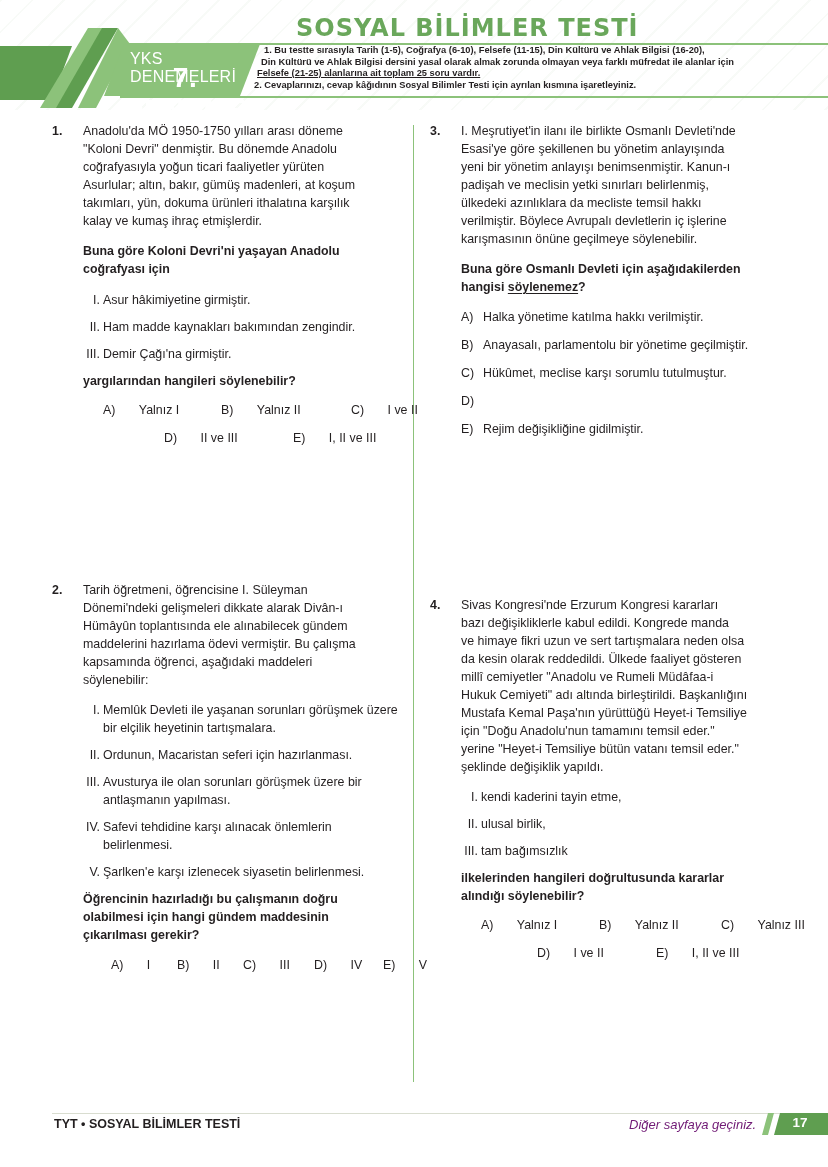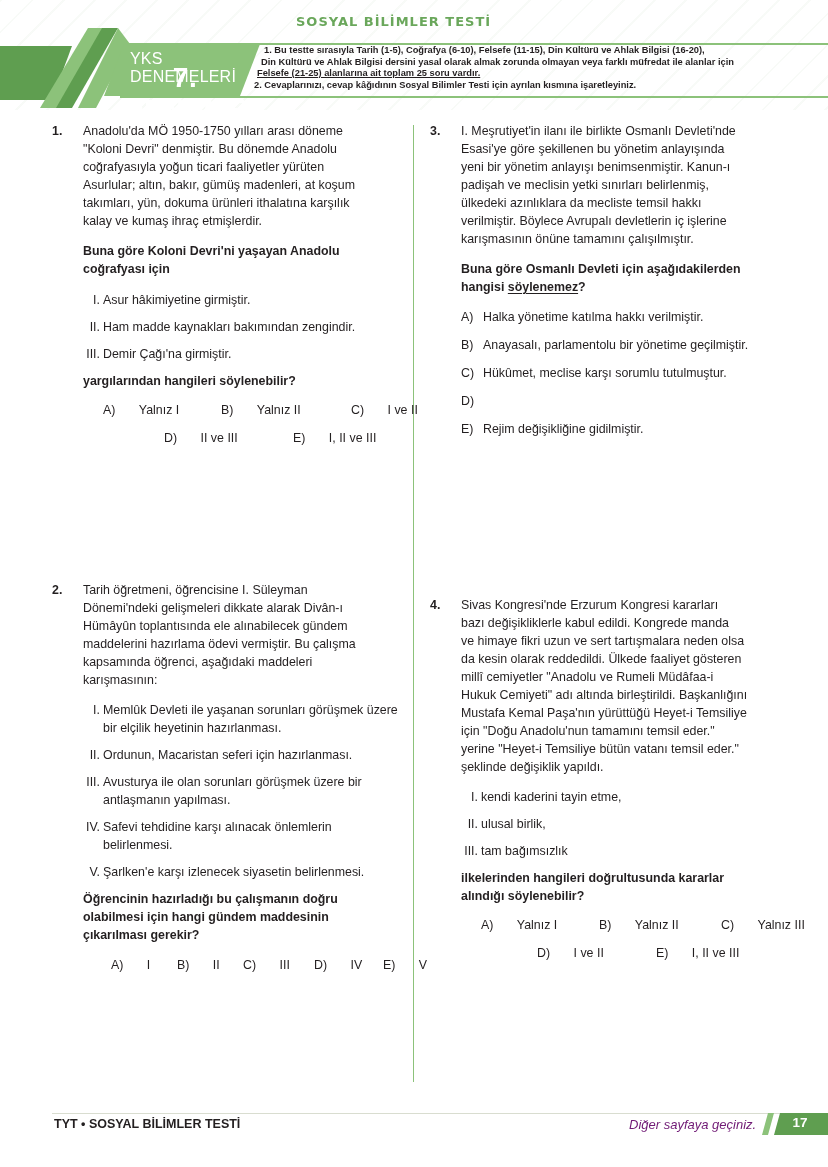--- a/index.html
+++ b/index.html
@@ -5,21 +5,21 @@
   * { box-sizing: border-box; margin: 0; padding: 0; }
   html, body { width: 828px; height: 1167px; background: #ffffff; overflow: hidden; }
   body { position: relative; font-family: "Liberation Sans", sans-serif; color: #231f20; }
 
   
   .header { position: absolute; left: 0; top: 0; width: 828px; height: 110px; overflow: hidden; }
   .header-bg { position: absolute; inset: 0;
     background:
       repeating-linear-gradient(135deg, rgba(120,170,110,0.05) 0 2px, transparent 2px 22px),
       #ffffff; }
-  .page-title { position: absolute; left: 296px; top: 14px; font-size: 13px; font-weight: 700;
+  .page-title { position: absolute; left: 296px; top: 14px; font-size: 24px; font-weight: 700;
     letter-spacing: 1px; color: #6aa75b; font-family: "DejaVu Sans", sans-serif; }
   .band-line-top { position: absolute; left: 120px; right: 0; top: 43px; height: 2px; background: #8cc27a; }
   .band-line-bottom { position: absolute; left: 120px; right: 0; top: 96px; height: 2px; background: #8cc27a; }
   .stripes { position: absolute; left: 0; top: 28px; width: 260px; height: 80px; }
   .yks-label { position: absolute; left: 130px; top: 50px; width: 120px; font-size: 16px; font-weight: 400;
     color: #ffffff; letter-spacing: 0.2px; }
   .deneme-label { position: absolute; left: 120px; top: 62px; width: 130px; font-size: 28px; font-weight: 700;
     color: #ffffff; text-align: center; letter-spacing: 0.5px; }
   .instructions { position: absolute; left: 254px; top: 45px; width: 560px; font-size: 9.3px; font-weight: 700;
     line-height: 11.5px; color: #231f20; }
@@ -122,25 +122,25 @@
 </div>
 
 <div class="question" style="left:52px; top:581px; width:350px;">
   <div class="q-num">2.</div>
   <div class="q-body" style="width:320px;">
     <p>Tarih öğretmeni, öğrencisine I. Süleyman</p>
     <p>Dönemi'ndeki gelişmeleri dikkate alarak Divân-ı</p>
     <p>Hümâyûn toplantısında ele alınabilecek gündem</p>
     <p>maddelerini hazırlama ödevi vermiştir. Bu çalışma</p>
     <p>kapsamında öğrenci, aşağıdaki maddeleri</p>
-    <p>karışmasının:</p>
+    <p>söylenebilir:</p>
     <div class="numlist" style="margin-top:12px;">
       <div class="li">
           <span class="rn" style="width:17px">I.</span>
-          <span class="rt">Memlûk Devleti ile yaşanan sorunları görüşmek üzere bir elçilik heyetinin hazırlanması.</span>
+          <span class="rt">Memlûk Devleti ile yaşanan sorunları görüşmek üzere bir elçilik heyetinin tartışmalara.</span>
         </div>
       <div class="li">
           <span class="rn" style="width:17px">II.</span>
           <span class="rt">Ordunun, Macaristan seferi için hazırlanması.</span>
         </div>
       <div class="li">
           <span class="rn" style="width:17px">III.</span>
           <span class="rt">Avusturya ile olan sorunları görüşmek üzere bir antlaşmanın yapılması.</span>
         </div>
       <div class="li">
@@ -167,21 +167,21 @@
 
 <div class="question" style="left:430px; top:122px; width:380px;">
   <div class="q-num">3.</div>
   <div class="q-body" style="width:350px;">
     <p>I. Meşrutiyet'in ilanı ile birlikte Osmanlı Devleti'nde</p>
     <p>Esasi'ye göre şekillenen bu yönetim anlayışında</p>
     <p>yeni bir yönetim anlayışı benimsenmiştir. Kanun-ı</p>
     <p>padişah ve meclisin yetki sınırları belirlenmiş,</p>
     <p>ülkedeki azınlıklara da mecliste temsil hakkı</p>
     <p>verilmiştir. Böylece Avrupalı devletlerin iç işlerine</p>
-    <p>karışmasının önüne tamamını çalışılmıştır.</p>
+    <p>karışmasının önüne geçilmeye söylenebilir.</p>
     <p class="stem-bold">Buna göre Osmanlı Devleti için aşağıdakilerden</p>
     <p class="bold"><span>hangisi </span><span class="underline">söylenemez</span><span>?</span></p>
     <div style="margin-top:12px;">
       <div class="opt-line">
           <span class="ol">A)</span>
           <span class="ot">Halka yönetime katılma hakkı verilmiştir.</span>
         </div>
       <div class="opt-line">
           <span class="ol">B)</span>
           <span class="ot">Anayasalı, parlamentolu bir yönetime geçilmiştir.</span>

